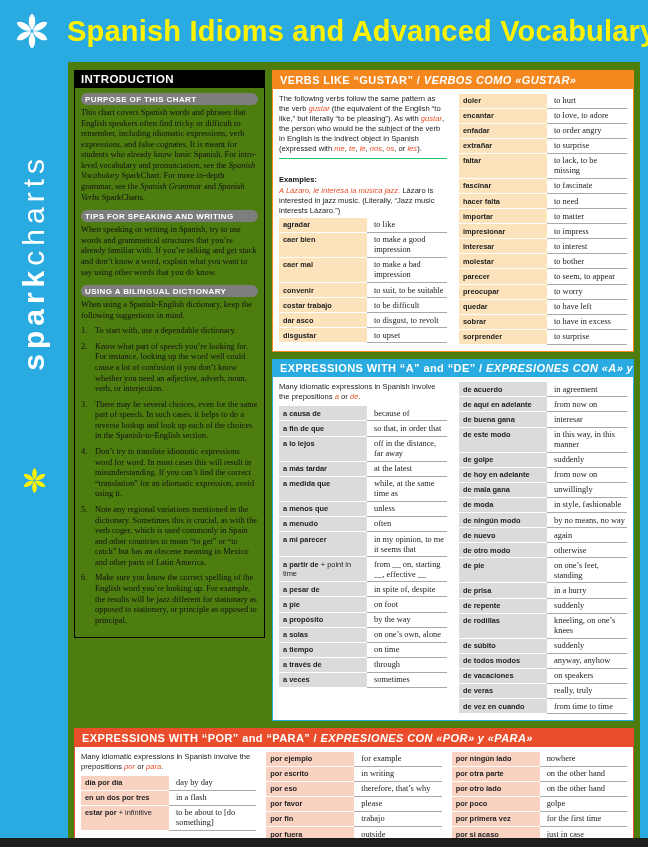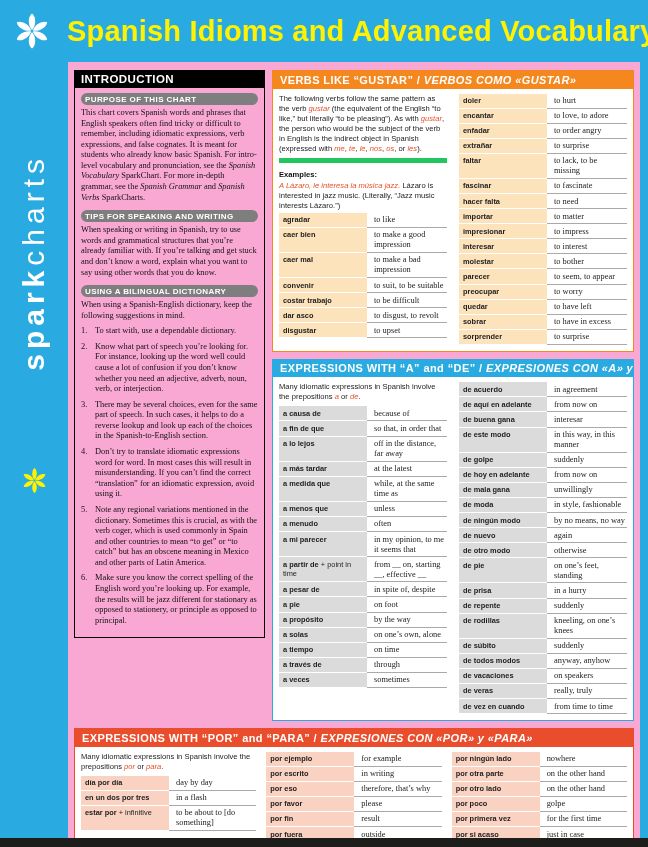--- a/index.html
+++ b/index.html
@@ -15,21 +15,21 @@
   .side-bar{position:absolute;left:0;top:62px;width:68px;bottom:9px;background:#29ABE2;}
   .brand{position:absolute;top:92px;left:50%;writing-mode:vertical-rl;
          transform:translateX(-50%) rotate(180deg);color:#fff;font-size:30px;
          letter-spacing:5px;white-space:nowrap;}
   .brand-bold{font-weight:700;}
   .brand-light{font-weight:400;}
   .side-ast{position:absolute;left:21px;top:405px;width:27px;height:27px;}
   .right-strip{position:absolute;right:0;top:62px;width:8px;bottom:9px;background:#29ABE2;}
   .bottom-strip{position:absolute;left:0;bottom:0;width:100%;height:9px;background:#1d1d1b;}
   
-  .content{position:absolute;left:68px;top:62px;width:572px;height:776px;background:#f9a8d4;
+  .content{position:absolute;left:68px;top:62px;width:572px;height:776px;background:#4d7c0f;
            box-sizing:border-box;padding:8px 6px 0 6px;display:grid;
            grid-template-columns:191px 1fr;gap:7px;align-content:start;overflow:hidden;}
   .right-stack{display:flex;flex-direction:column;gap:7px;min-width:0;}
   
   .intro-box{border:1.5px solid #000;align-self:start;}
   .intro-title{background:#000;color:#fff;font-weight:700;font-size:11.5px;
                padding:2px 6px 3px;letter-spacing:.4px;}
   .intro-body{padding:5px 6px 6px;}
   .sub-head{background:#7e7e7e;color:#fff;font-weight:700;font-size:8px;
             letter-spacing:.4px;padding:1.5px 4px;margin:7px 0 3px;border-radius:6px;}
@@ -47,21 +47,21 @@
   .sec.blue  {--c:#29ABE2;--cell:#DBDBDB;}
   .sec.red   {--c:#EA4D2B;--cell:#F9D2C2;}
   .sec-head{background:var(--c);color:#fff;padding:2.5px 7px 3px;font-size:11px;
             font-weight:700;letter-spacing:.4px;white-space:nowrap;overflow:hidden;}
   .sh-es{font-style:italic;}
   .sec-body{padding:5px 6px 6px;}
   .two-col{display:grid;grid-template-columns:1fr 1fr;column-gap:12px;}
   .three-col{display:grid;grid-template-columns:1fr 1fr 1fr;column-gap:10px;}
   .sans-intro{font-size:7.6px;line-height:1.32;color:#222;margin:0 0 4px;}
   .accent{color:#E8502A;font-style:italic;}
-  .examples{border-top:5px solid #22c55e;padding-top:7px;margin-bottom:0;}
+  .examples{border-top:1px solid #22c55e;padding-top:16px;margin-bottom:0;}
   .ex-label{font-weight:700;font-size:7.6px;color:#111;}
   .examples p{margin:2px 0;font-size:7.6px;line-height:1.32;color:#222;}
   
   .vtable{min-width:0;}
   .vrow{display:flex;align-items:stretch;}
   .vterm{flex:none;width:88px;background:var(--cell);font-weight:700;font-size:7.4px;
          line-height:1.3;padding:2.5px 3px 1.5px 4px;border-bottom:1px solid #fff;
          color:#222;box-sizing:border-box;}
   .vsuffix{font-weight:400;}
   .vdef{flex:1;font-family:"Liberation Serif",serif;font-size:8.4px;line-height:1.2;
@@ -452,21 +452,21 @@
               <div class="vrow">
                 <div class="vterm">por eso</div>
                 <div class="vdef">therefore, that’s why</div>
               </div>
               <div class="vrow">
                 <div class="vterm">por favor</div>
                 <div class="vdef">please</div>
               </div>
               <div class="vrow">
                 <div class="vterm">por fin</div>
-                <div class="vdef">result</div>
+                <div class="vdef">trabajo</div>
               </div>
               <div class="vrow">
                 <div class="vterm">por fuera</div>
                 <div class="vdef">outside</div>
               </div>
             </div>
         </div>
         <div class="col">
           <div class="vtable">
               <div class="vrow">

